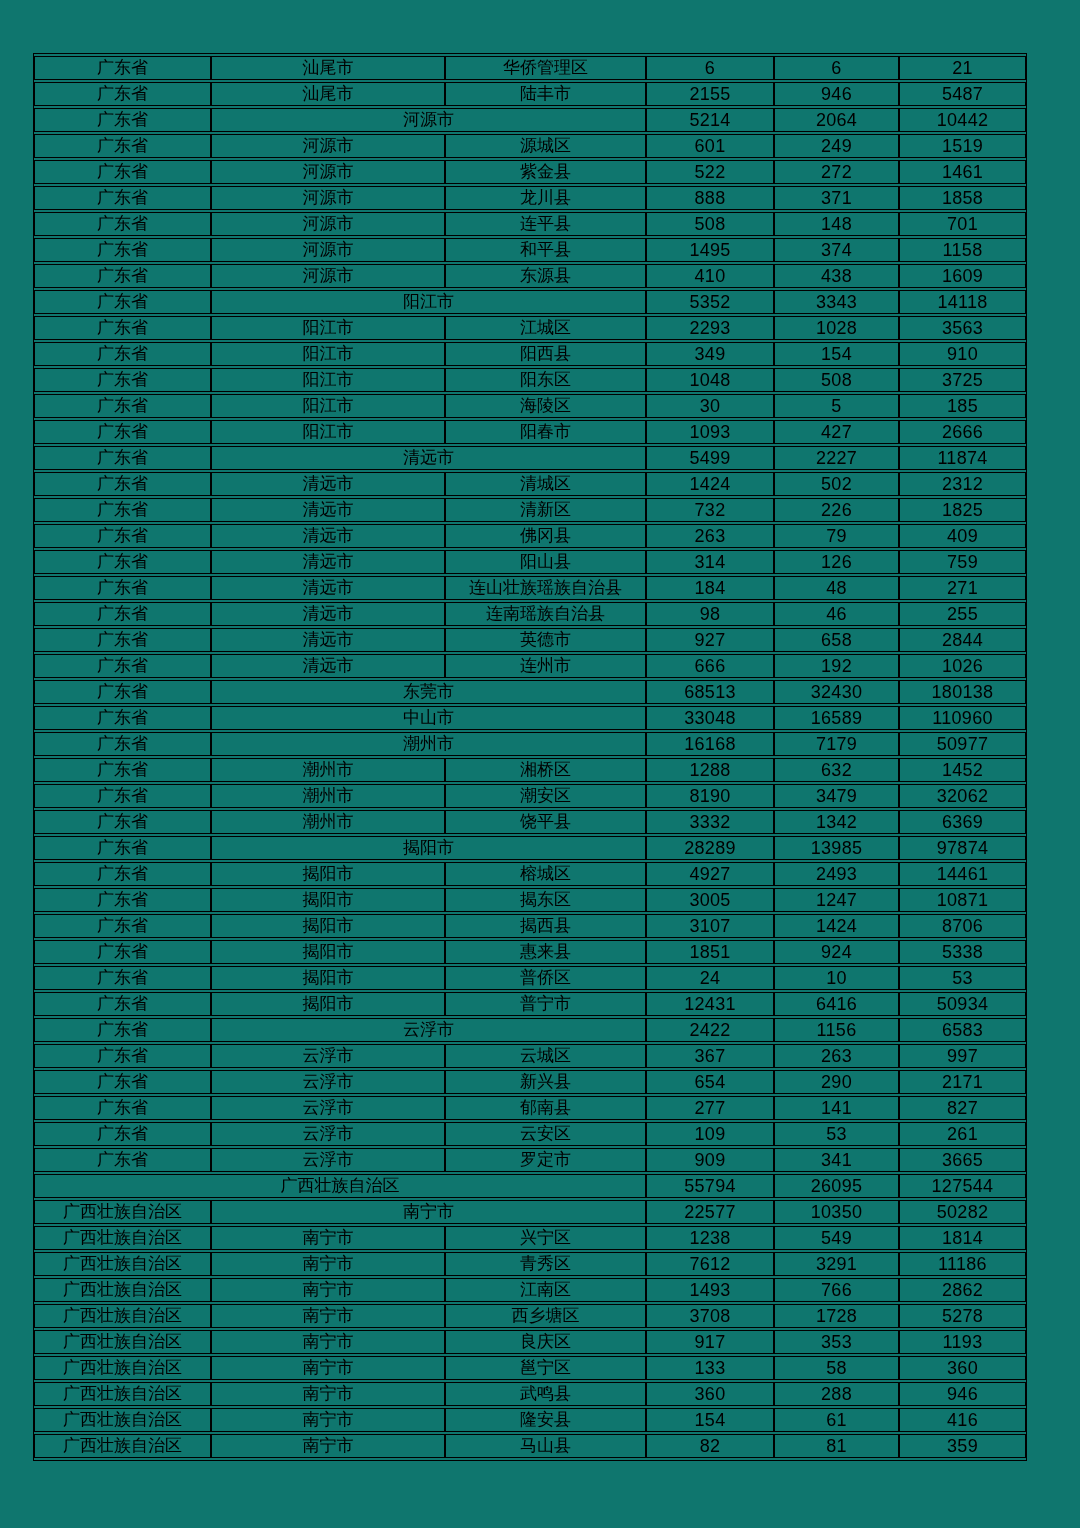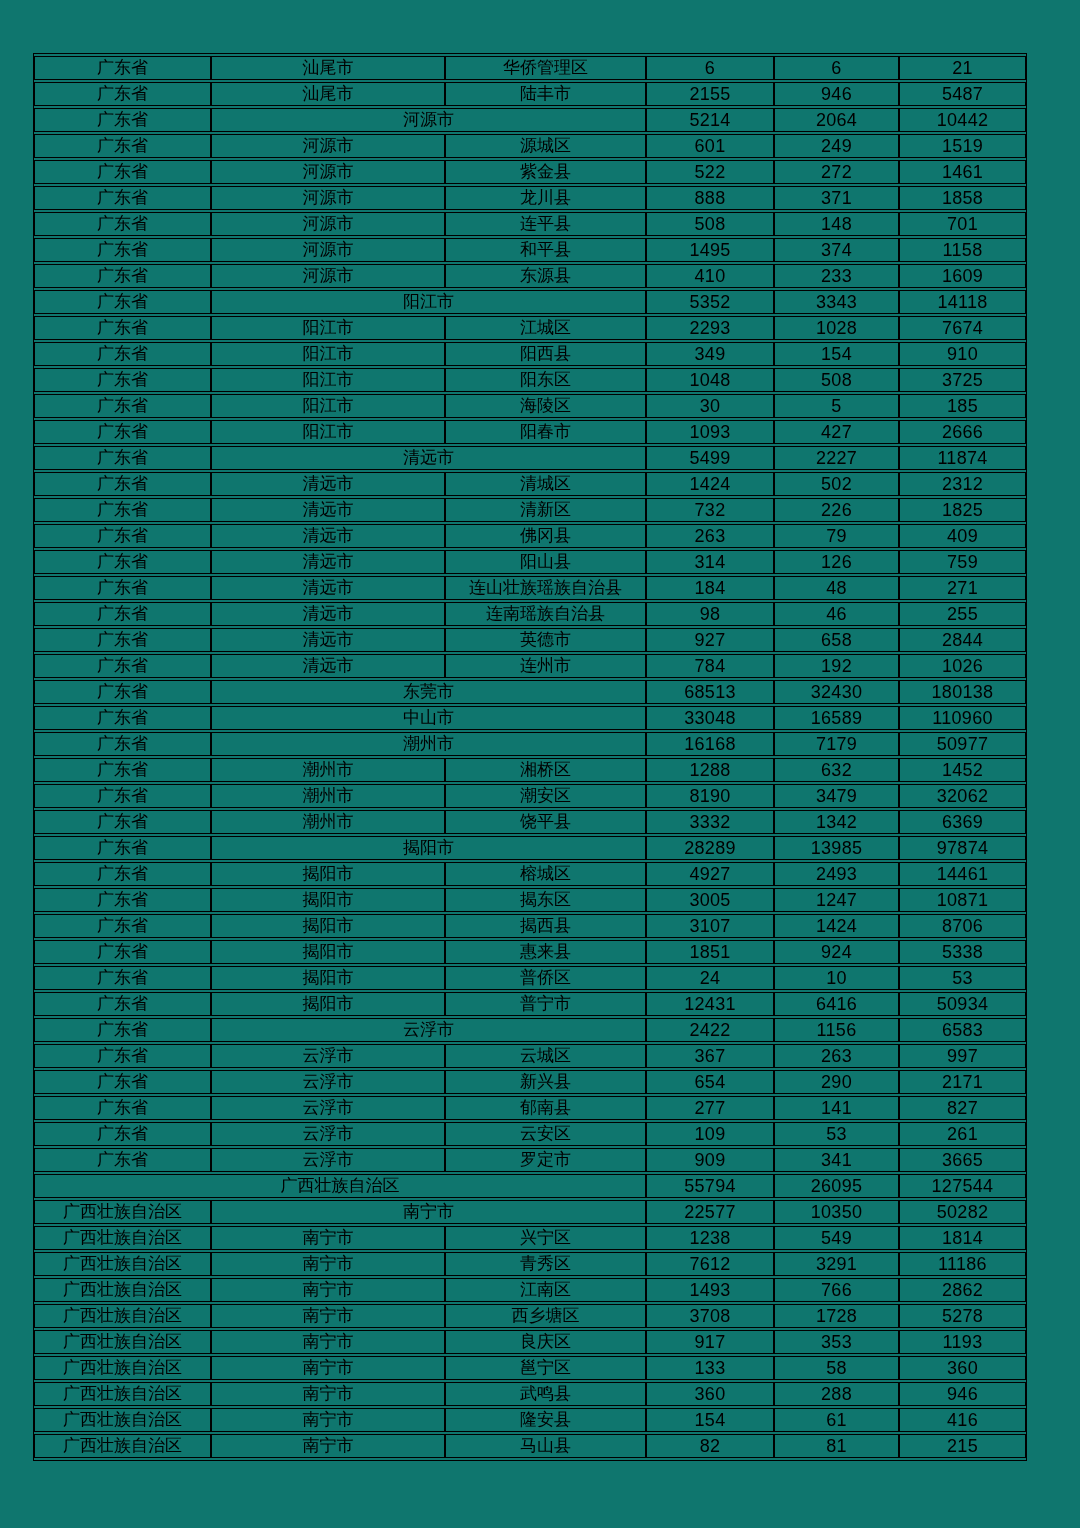--- a/index.html
+++ b/index.html
@@ -111,37 +111,37 @@
           <td class="cn c3">和平县</td>
           <td class="num c4">1495</td>
           <td class="num c5">374</td>
           <td class="num c6">1158</td>
         </tr>
         <tr>
           <td class="cn c1">广东省</td>
           <td class="cn c2">河源市</td>
           <td class="cn c3">东源县</td>
           <td class="num c4">410</td>
-          <td class="num c5">233</td>
+          <td class="num c5">438</td>
           <td class="num c6">1609</td>
         </tr>
         <tr>
           <td class="cn c1">广东省</td>
           <td class="cn" colspan="2">阳江市</td>
           <td class="num c4">5352</td>
           <td class="num c5">3343</td>
           <td class="num c6">14118</td>
         </tr>
         <tr>
           <td class="cn c1">广东省</td>
           <td class="cn c2">阳江市</td>
           <td class="cn c3">江城区</td>
           <td class="num c4">2293</td>
           <td class="num c5">1028</td>
-          <td class="num c6">7674</td>
+          <td class="num c6">3563</td>
         </tr>
         <tr>
           <td class="cn c1">广东省</td>
           <td class="cn c2">阳江市</td>
           <td class="cn c3">阳西县</td>
           <td class="num c4">349</td>
           <td class="num c5">154</td>
           <td class="num c6">910</td>
         </tr>
         <tr>
@@ -228,21 +228,21 @@
           <td class="cn c2">清远市</td>
           <td class="cn c3">英德市</td>
           <td class="num c4">927</td>
           <td class="num c5">658</td>
           <td class="num c6">2844</td>
         </tr>
         <tr>
           <td class="cn c1">广东省</td>
           <td class="cn c2">清远市</td>
           <td class="cn c3">连州市</td>
-          <td class="num c4">784</td>
+          <td class="num c4">666</td>
           <td class="num c5">192</td>
           <td class="num c6">1026</td>
         </tr>
         <tr>
           <td class="cn c1">广东省</td>
           <td class="cn" colspan="2">东莞市</td>
           <td class="num c4">68513</td>
           <td class="num c5">32430</td>
           <td class="num c6">180138</td>
         </tr>
@@ -462,17 +462,17 @@
           <td class="num c4">154</td>
           <td class="num c5">61</td>
           <td class="num c6">416</td>
         </tr>
         <tr>
           <td class="cn c1">广西壮族自治区</td>
           <td class="cn c2">南宁市</td>
           <td class="cn c3">马山县</td>
           <td class="num c4">82</td>
           <td class="num c5">81</td>
-          <td class="num c6">215</td>
+          <td class="num c6">359</td>
         </tr>
       </tbody>
   </table>
 </div>
 
 </body></html>

